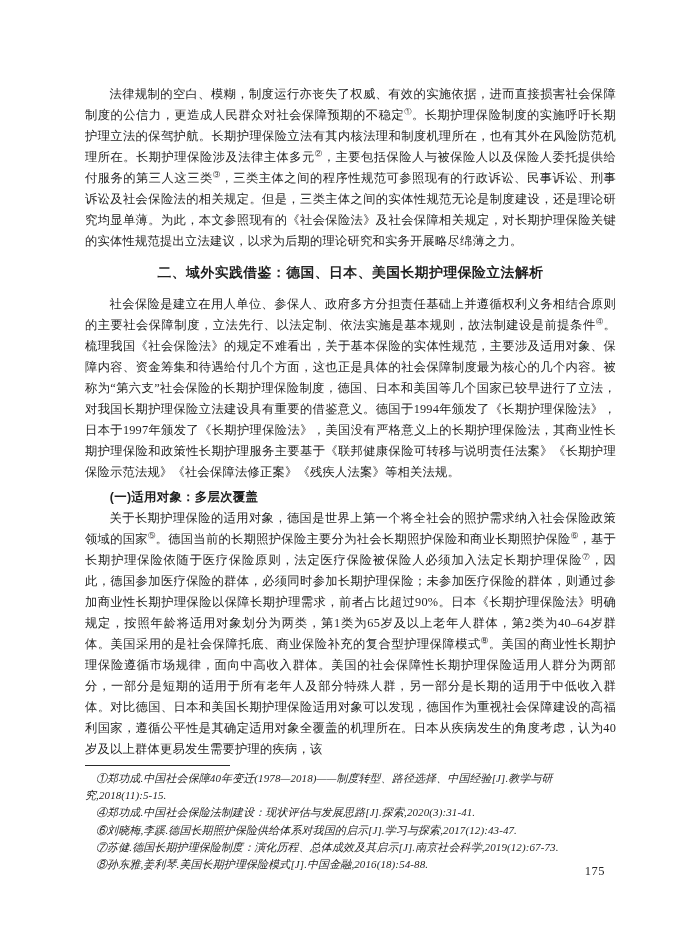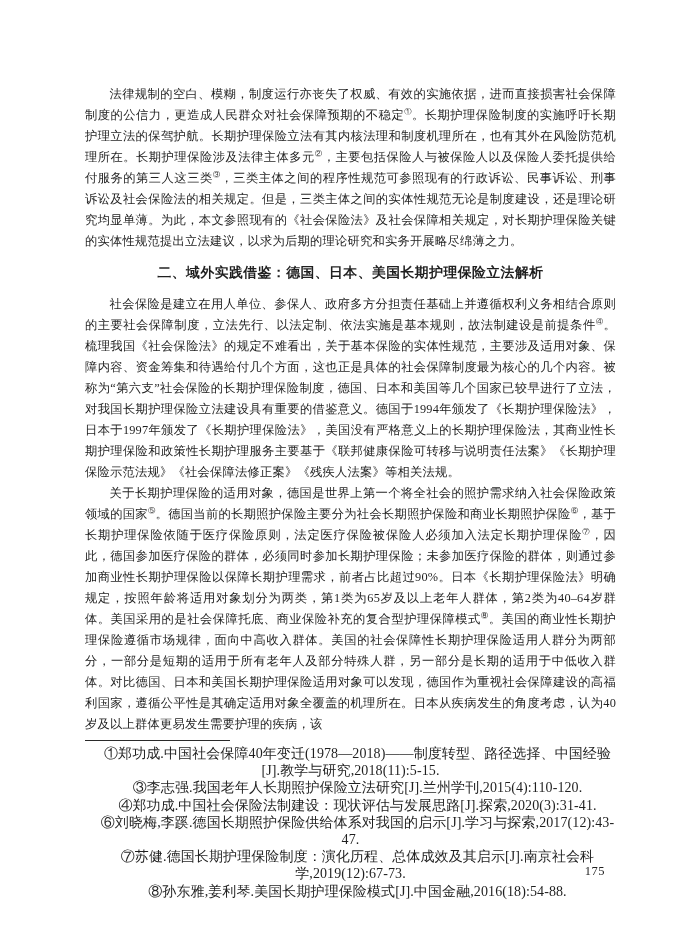--- a/index.html
+++ b/index.html
@@ -44,54 +44,55 @@
   }
   sup { font-size: 0.6em; vertical-align: super; line-height: 0; }
   .footnote-sep {
     margin-top: 5px;
     width: 145px;
     height: 0;
     border-top: 1px solid #2a2a2a;
   }
   .footnotes { margin-top: 4px; }
   .footnote {
-    font-size: 14px;
+    font-size: 11px;
     line-height: 17.2px;
     text-indent: 1em;
-    text-align: center;
+    text-align: left;
     letter-spacing: 0.1px;
+    font-style: italic;
   }
   .page-number {
     position: absolute;
     top: 864px;
     right: 95px;
     font-size: 12.5px;
     letter-spacing: 0.5px;
   }
 </style>
 </head>
 <body>
 
 <div class="page">
   <main>
     <p class="body-para">法律规制的空白、模糊，制度运行亦丧失了权威、有效的实施依据，进而直接损害社会保障制度的公信力，更造成人民群众对社会保障预期的不稳定<sup>①</sup>。长期护理保险制度的实施呼吁长期护理立法的保驾护航。长期护理保险立法有其内核法理和制度机理所在，也有其外在风险防范机理所在。长期护理保险涉及法律主体多元<sup>②</sup>，主要包括保险人与被保险人以及保险人委托提供给付服务的第三人这三类<sup>③</sup>，三类主体之间的程序性规范可参照现有的行政诉讼、民事诉讼、刑事诉讼及社会保险法的相关规定。但是，三类主体之间的实体性规范无论是制度建设，还是理论研究均显单薄。为此，本文参照现有的《社会保险法》及社会保障相关规定，对长期护理保险关键的实体性规范提出立法建议，以求为后期的理论研究和实务开展略尽绵薄之力。</p>
 
     <h2 class="section-heading">二、域外实践借鉴：德国、日本、美国长期护理保险立法解析</h2>
 
     <p class="body-para">社会保险是建立在用人单位、参保人、政府多方分担责任基础上并遵循权利义务相结合原则的主要社会保障制度，立法先行、以法定制、依法实施是基本规则，故法制建设是前提条件<sup>④</sup>。梳理我国《社会保险法》的规定不难看出，关于基本保险的实体性规范，主要涉及适用对象、保障内容、资金筹集和待遇给付几个方面，这也正是具体的社会保障制度最为核心的几个内容。被称为“第六支”社会保险的长期护理保险制度，德国、日本和美国等几个国家已较早进行了立法，对我国长期护理保险立法建设具有重要的借鉴意义。德国于1994年颁发了《长期护理保险法》，日本于1997年颁发了《长期护理保险法》，美国没有严格意义上的长期护理保险法，其商业性长期护理保险和政策性长期护理服务主要基于《联邦健康保险可转移与说明责任法案》《长期护理保险示范法规》《社会保障法修正案》《残疾人法案》等相关法规。</p>
 
+    <h3 class="sub-heading">(一)适用对象：多层次覆盖</h3>
 
     <p class="body-para">关于长期护理保险的适用对象，德国是世界上第一个将全社会的照护需求纳入社会保险政策领域的国家<sup>⑤</sup>。德国当前的长期照护保险主要分为社会长期照护保险和商业长期照护保险<sup>⑥</sup>，基于长期护理保险依随于医疗保险原则，法定医疗保险被保险人必须加入法定长期护理保险<sup>⑦</sup>，因此，德国参加医疗保险的群体，必须同时参加长期护理保险；未参加医疗保险的群体，则通过参加商业性长期护理保险以保障长期护理需求，前者占比超过90%。日本《长期护理保险法》明确规定，按照年龄将适用对象划分为两类，第1类为65岁及以上老年人群体，第2类为40–64岁群体。美国采用的是社会保障托底、商业保险补充的复合型护理保障模式<sup>⑧</sup>。美国的商业性长期护理保险遵循市场规律，面向中高收入群体。美国的社会保障性长期护理保险适用人群分为两部分，一部分是短期的适用于所有老年人及部分特殊人群，另一部分是长期的适用于中低收入群体。对比德国、日本和美国长期护理保险适用对象可以发现，德国作为重视社会保障建设的高福利国家，遵循公平性是其确定适用对象全覆盖的机理所在。日本从疾病发生的角度考虑，认为40岁及以上群体更易发生需要护理的疾病，该</p>
   </main>
 
   <footer>
     <div class="footnote-sep"></div>
     <div class="footnotes">
       <div class="footnote">①郑功成.中国社会保障40年变迁(1978—2018)——制度转型、路径选择、中国经验[J].教学与研究,2018(11):5-15.</div>
-      <div class="footnote">③李志强.我国老年人长期照护保险立法研究[J].兰州学刊,2015(4):110-120.</div>
       <div class="footnote">④郑功成.中国社会保险法制建设：现状评估与发展思路[J].探索,2020(3):31-41.</div>
       <div class="footnote">⑥刘晓梅,李蹊.德国长期照护保险供给体系对我国的启示[J].学习与探索,2017(12):43-47.</div>
       <div class="footnote">⑦苏健.德国长期护理保险制度：演化历程、总体成效及其启示[J].南京社会科学,2019(12):67-73.</div>
       <div class="footnote">⑧孙东雅,姜利琴.美国长期护理保险模式[J].中国金融,2016(18):54-88.</div>
     </div>
   </footer>
 
   <div class="page-number">175</div>
 </div>
 

